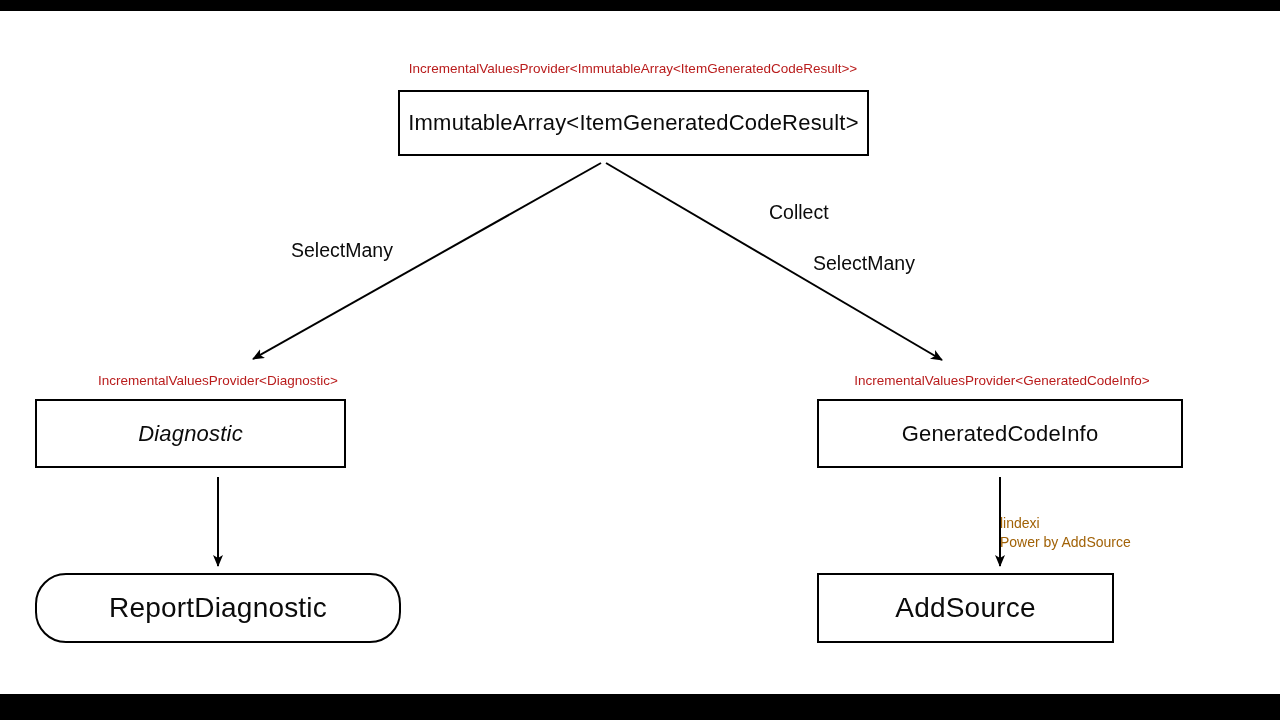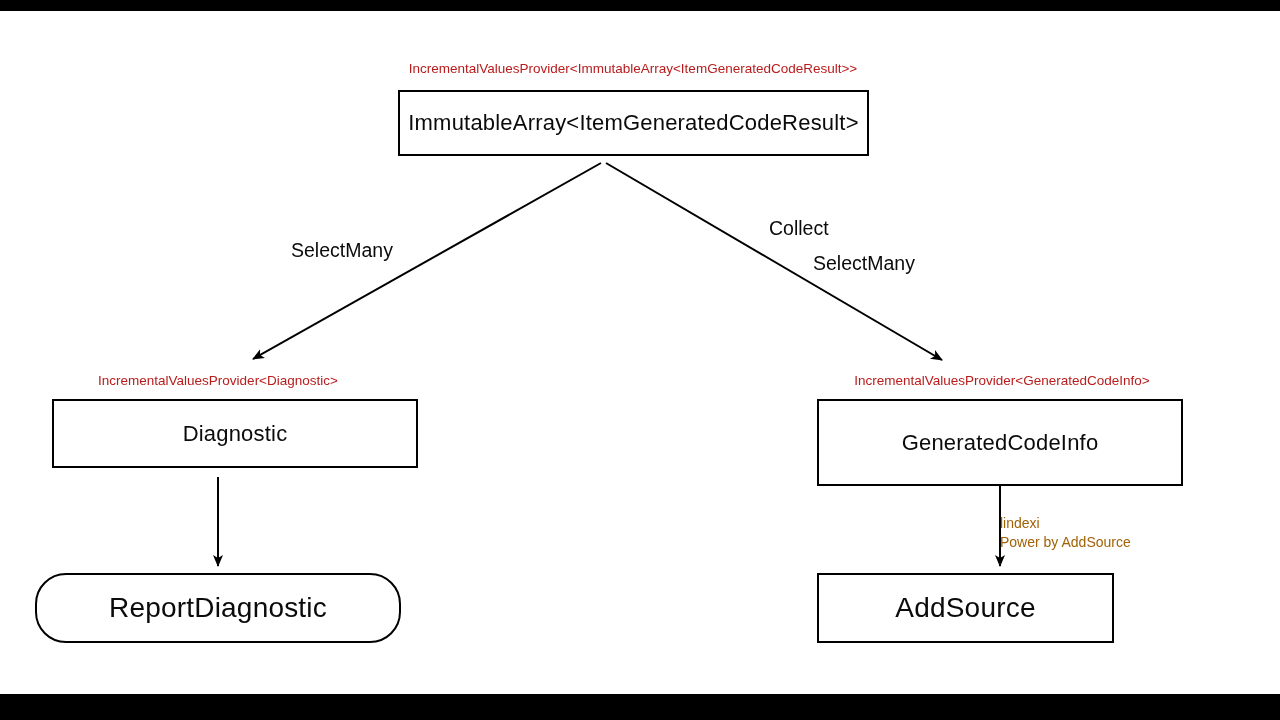--- a/index.html
+++ b/index.html
@@ -34,27 +34,27 @@
 
   .watermark {
     position:absolute; left:1000px; top:514px; font-size:14px; line-height:18.5px;
     color:#a16207; white-space:nowrap;
   }
 
   
   #top-provider     { left:333px;  top:61px;  width:600px; }
   #node-top         { left:398px;  top:90px;  width:471px; height:66px; }
   #left-provider    { left:-32px;  top:373px; width:500px; }
-  #node-left        { left:52px;   top:399px; width:366px; height:69px; }
+  #node-left        { left:35px;   top:399px; width:311px; height:69px;font-style:italic; }
   #right-provider   { left:752px;  top:373px; width:500px; }
-  #node-right       { left:817px;  top:399px; width:366px; height:87px; }
+  #node-right       { left:817px;  top:399px; width:366px; height:69px; }
   #node-left-sink   { left:35px;   top:573px; width:366px; height:70px;border-radius:31px; }
   #node-right-sink  { left:817px;  top:573px; width:297px; height:70px; }
   #label-selectmany-left  { left:291px; top:239px; }
-  #label-collect          { left:769px; top:201px;margin-top:16px; }
+  #label-collect          { left:769px; top:201px; }
   #label-selectmany-right { left:813px; top:252px; }
 </style>
 </head>
 <body>
 
 <div class="stage">
 
   <svg class="edges-layer" viewBox="0 0 1280 720" xmlns="http://www.w3.org/2000/svg">
     <defs>
       <marker id="arrowhead" markerUnits="userSpaceOnUse" markerWidth="16" markerHeight="14" refX="11" refY="5" orient="auto">

